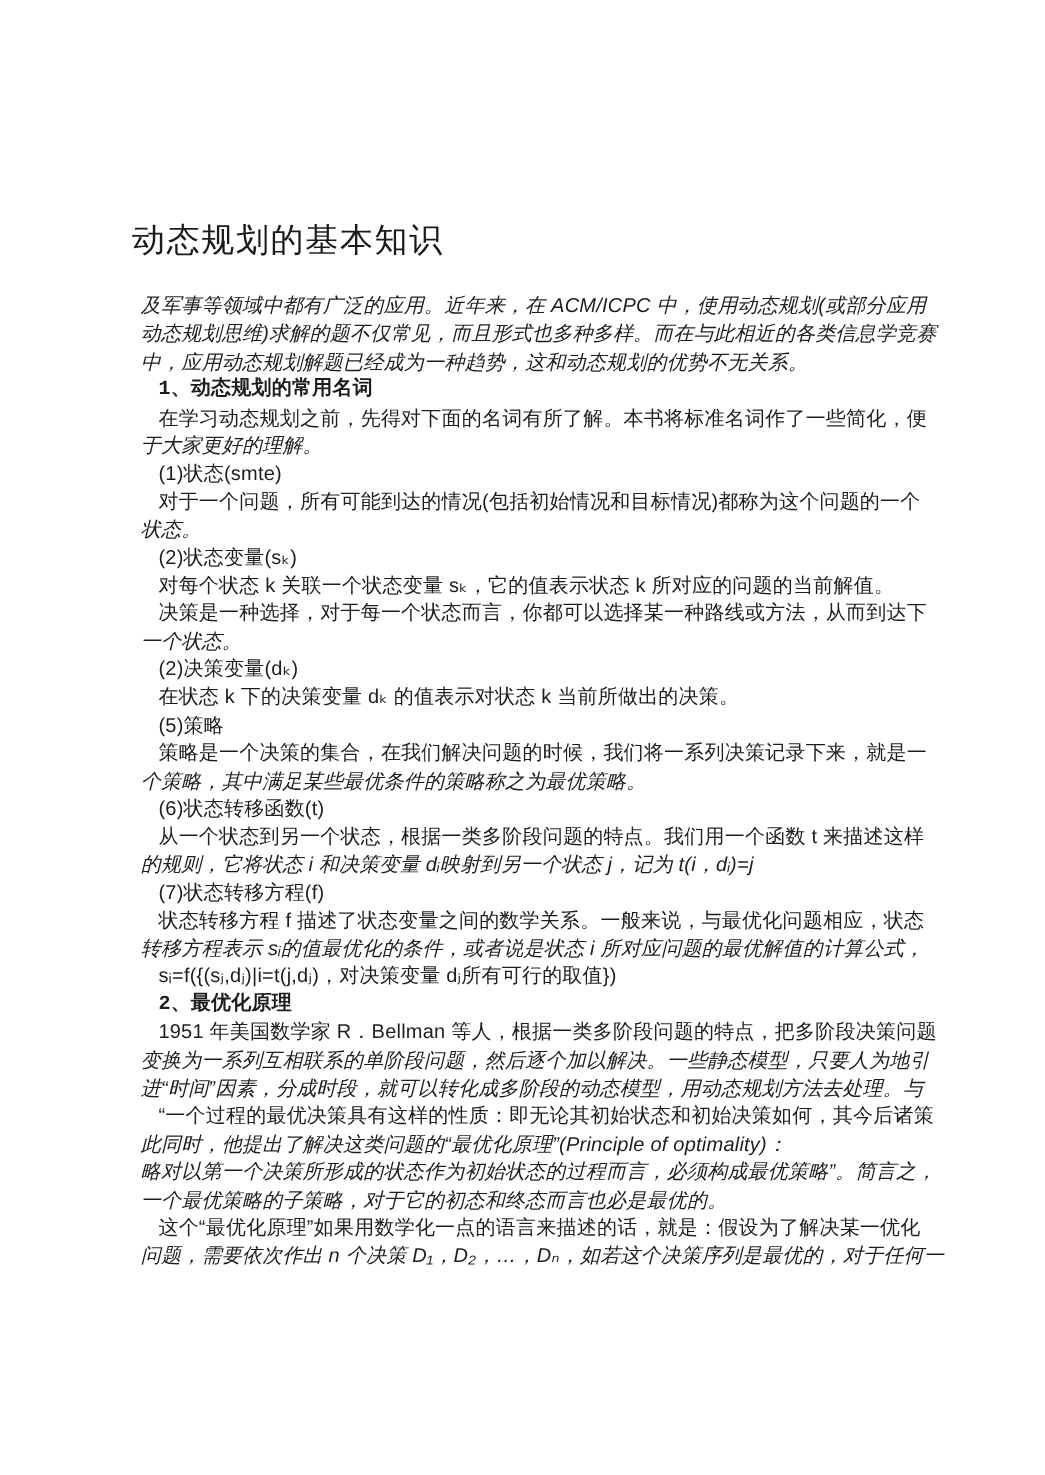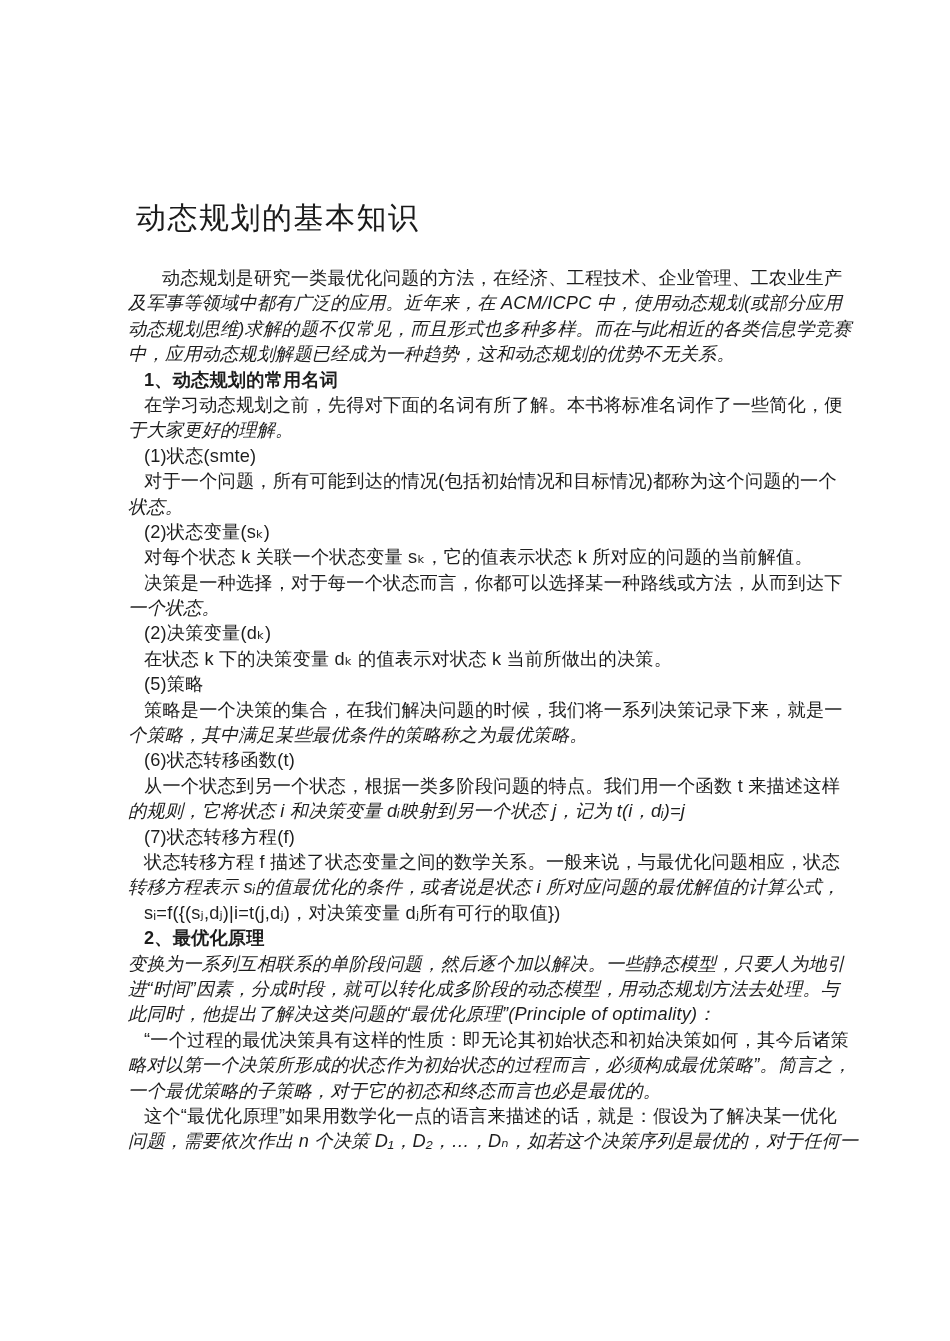--- a/index.html
+++ b/index.html
@@ -10,21 +10,21 @@
   .page {
     position: relative;
     width: 950px;
     height: 1341px;
     background: #ffffff;
     overflow: hidden;
     font-family: "Liberation Sans", "DejaVu Sans", sans-serif;
   }
   .doc-title {
     position: absolute;
-    left: 136px;
+    left: 120px;
     top: 198px;
     margin: 0;
     font-size: 30px;
     font-weight: 400;
     letter-spacing: 1.5px;
     color: #1a1a1a;
     white-space: nowrap;
   }
   .doc-body {
     position: absolute;
@@ -35,30 +35,29 @@
     line-height: 25.4px;
     color: #1d1d1d;
     letter-spacing: 0.2px;
   }
   .line {
     white-space: nowrap;
     height: 25.4px;
   }
   .line.indent-1 { padding-left: 16px; }
   .line.indent-2 { padding-left: 34px; }
-  .line.heading  { padding-left: 16px; font-weight: 700; }
+  .line.heading  { padding-left: 16px; font-weight: 700; font-family: Liberation Mono, monospace; }
   .line.flush    { padding-left: 0; font-style: italic; }
 </style>
 </head>
 <body>
 
 <div class="page">
   <h1 class="doc-title">动态规划的基本知识</h1>
   <div class="doc-body" id="doc-body">
-      <div class="line indent-2">动态规划是研究一类最优化问题的方法，在经济、工程技术、企业管理、工农业生产</div>
       <div class="line flush">及军事等领域中都有广泛的应用。近年来，在 ACM/ICPC 中，使用动态规划(或部分应用</div>
       <div class="line flush">动态规划思维)求解的题不仅常见，而且形式也多种多样。而在与此相近的各类信息学竞赛</div>
       <div class="line flush">中，应用动态规划解题已经成为一种趋势，这和动态规划的优势不无关系。</div>
       <div class="line heading">1、动态规划的常用名词</div>
       <div class="line indent-1">在学习动态规划之前，先得对下面的名词有所了解。本书将标准名词作了一些简化，便</div>
       <div class="line flush">于大家更好的理解。</div>
       <div class="line indent-1">(1)状态(smte)</div>
       <div class="line indent-1">对于一个问题，所有可能到达的情况(包括初始情况和目标情况)都称为这个问题的一个</div>
       <div class="line flush">状态。</div>
       <div class="line indent-1">(2)状态变量(sₖ)</div>
@@ -71,22 +70,23 @@
       <div class="line indent-1">策略是一个决策的集合，在我们解决问题的时候，我们将一系列决策记录下来，就是一</div>
       <div class="line flush">个策略，其中满足某些最优条件的策略称之为最优策略。</div>
       <div class="line indent-1">(6)状态转移函数(t)</div>
       <div class="line indent-1">从一个状态到另一个状态，根据一类多阶段问题的特点。我们用一个函数 t 来描述这样</div>
       <div class="line flush">的规则，它将状态 i 和决策变量 dᵢ映射到另一个状态 j，记为 t(i，dᵢ)=j</div>
       <div class="line indent-1">(7)状态转移方程(f)</div>
       <div class="line indent-1">状态转移方程 f 描述了状态变量之间的数学关系。一般来说，与最优化问题相应，状态</div>
       <div class="line flush">转移方程表示 sᵢ的值最优化的条件，或者说是状态 i 所对应问题的最优解值的计算公式，</div>
       <div class="line indent-1">sᵢ=f({(sⱼ,dⱼ)|i=t(j,dⱼ)，对决策变量 dⱼ所有可行的取值})</div>
       <div class="line heading">2、最优化原理</div>
+      <div class="line indent-1">1951 年美国数学家 R．Bellman 等人，根据一类多阶段问题的特点，把多阶段决策问题</div>
       <div class="line flush">变换为一系列互相联系的单阶段问题，然后逐个加以解决。一些静态模型，只要人为地引</div>
       <div class="line flush">进“时间”因素，分成时段，就可以转化成多阶段的动态模型，用动态规划方法去处理。与</div>
+      <div class="line indent-1">“一个过程的最优决策具有这样的性质：即无论其初始状态和初始决策如何，其今后诸策</div>
       <div class="line flush">此同时，他提出了解决这类问题的“最优化原理”(Principle of optimality)：</div>
-      <div class="line indent-1">“一个过程的最优决策具有这样的性质：即无论其初始状态和初始决策如何，其今后诸策</div>
       <div class="line flush">略对以第一个决策所形成的状态作为初始状态的过程而言，必须构成最优策略”。简言之，</div>
       <div class="line flush">一个最优策略的子策略，对于它的初态和终态而言也必是最优的。</div>
       <div class="line indent-1">这个“最优化原理”如果用数学化一点的语言来描述的话，就是：假设为了解决某一优化</div>
       <div class="line flush">问题，需要依次作出 n 个决策 D₁，D₂，…，Dₙ，如若这个决策序列是最优的，对于任何一</div>
     </div>
 </div>
 
 </body></html>

